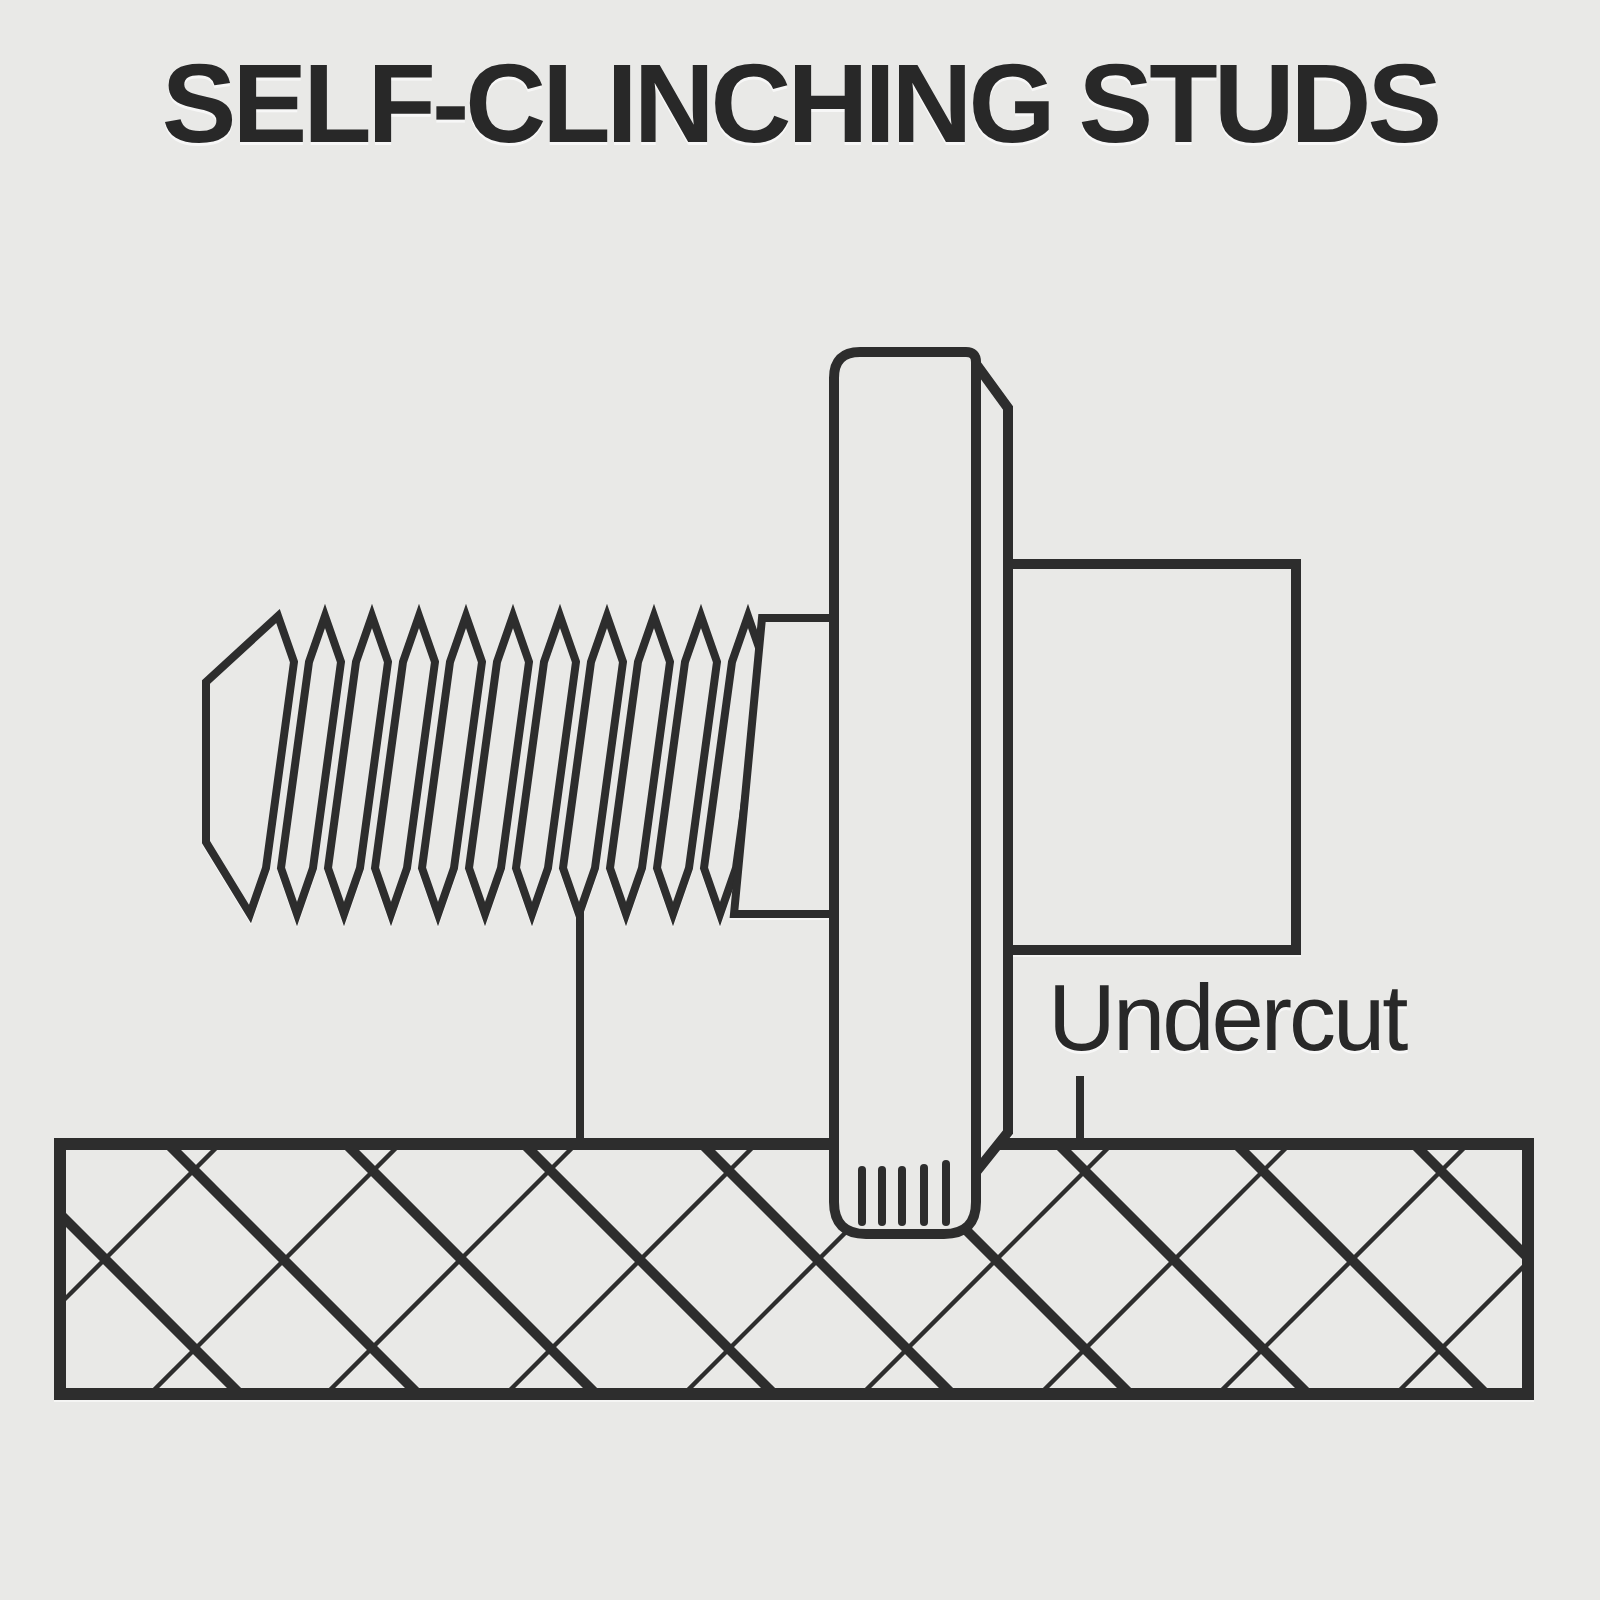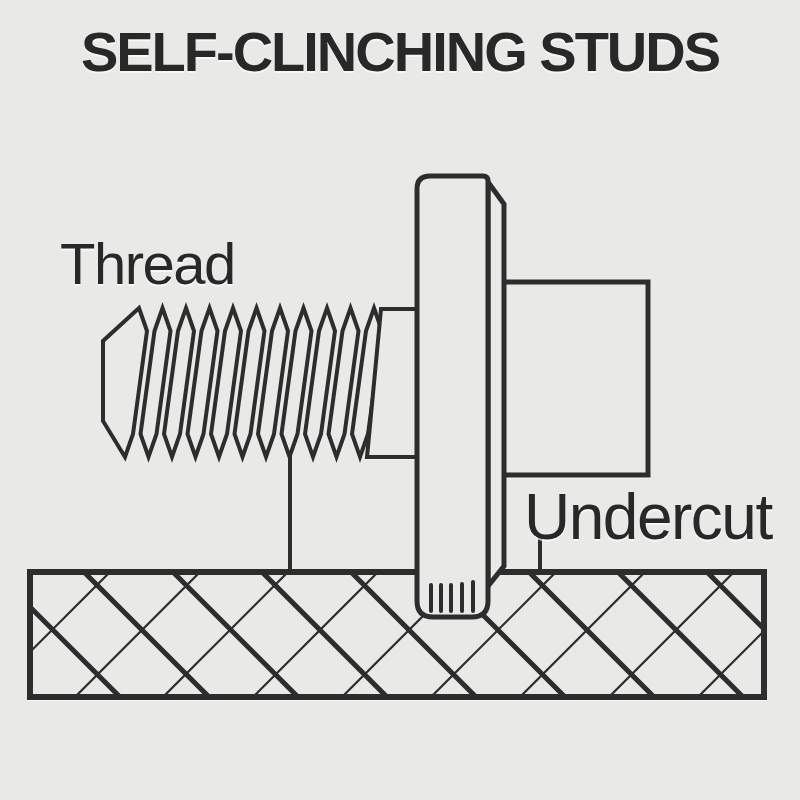--- a/index.html
+++ b/index.html
@@ -11,21 +11,21 @@
   .stage{position:absolute;inset:0;width:800px;height:740px;}
   .label{
     position:absolute;color:var(--text,#282828);line-height:1;
     white-space:nowrap;text-shadow:0 1.5px 0 rgba(255,255,255,0.65);
   }
   .title{
     left:0;right:0;top:24px;text-align:center;
     font-size:56px;font-weight:700;letter-spacing:-2px;
   }
   .thread-label{left:60px;top:235px;font-size:58px;letter-spacing:-1.5px;}
-  .undercut-label{left:524px;top:485px;font-size:64px;letter-spacing:-1.5px;}
+  .undercut-label{left:524px;top:485px;font-size:47px;letter-spacing:-1.5px;}
   .sheet-label{left:0;right:0;top:723px;text-align:center;font-size:58px;letter-spacing:-1px;}
   svg.diagram{position:absolute;left:0;top:0;
     filter:drop-shadow(0 1.5px 0 rgba(255,255,255,0.55));}
   .shape{stroke:var(--line,#2d2d2d);stroke-width:5;fill:var(--background,#e9e9e7);}
   .sheet-fill{fill:var(--background,#e9e9e7);stroke:none;}
   .sheet-border{stroke:var(--line,#2d2d2d);stroke-width:6;fill:none;}
   .hatch-thick{stroke:var(--line,#2d2d2d);stroke-width:5;}
   .hatch-thin{stroke:var(--line,#2d2d2d);stroke-width:2.2;}
   .tooth{stroke:var(--line,#2d2d2d);stroke-width:4;fill:var(--background,#e9e9e7);stroke-linejoin:miter;}
   .leader{stroke:var(--line,#2d2d2d);stroke-width:4;fill:none;}
@@ -99,15 +99,14 @@
     <g>
       <line class="serration" x1="431" y1="585" x2="431" y2="611"></line>
       <line class="serration" x1="441" y1="585" x2="441" y2="611"></line>
       <line class="serration" x1="451" y1="585" x2="451" y2="611"></line>
       <line class="serration" x1="462" y1="584" x2="462" y2="611"></line>
       <line class="serration" x1="473" y1="582" x2="473" y2="611"></line>
     </g>
   </svg>
 
   <div class="label title">SELF-CLINCHING STUDS</div>
-  <div class="label thread-label">Thread</div>
   <div class="label undercut-label">Undercut</div>
 </div>
 
 </body></html>

